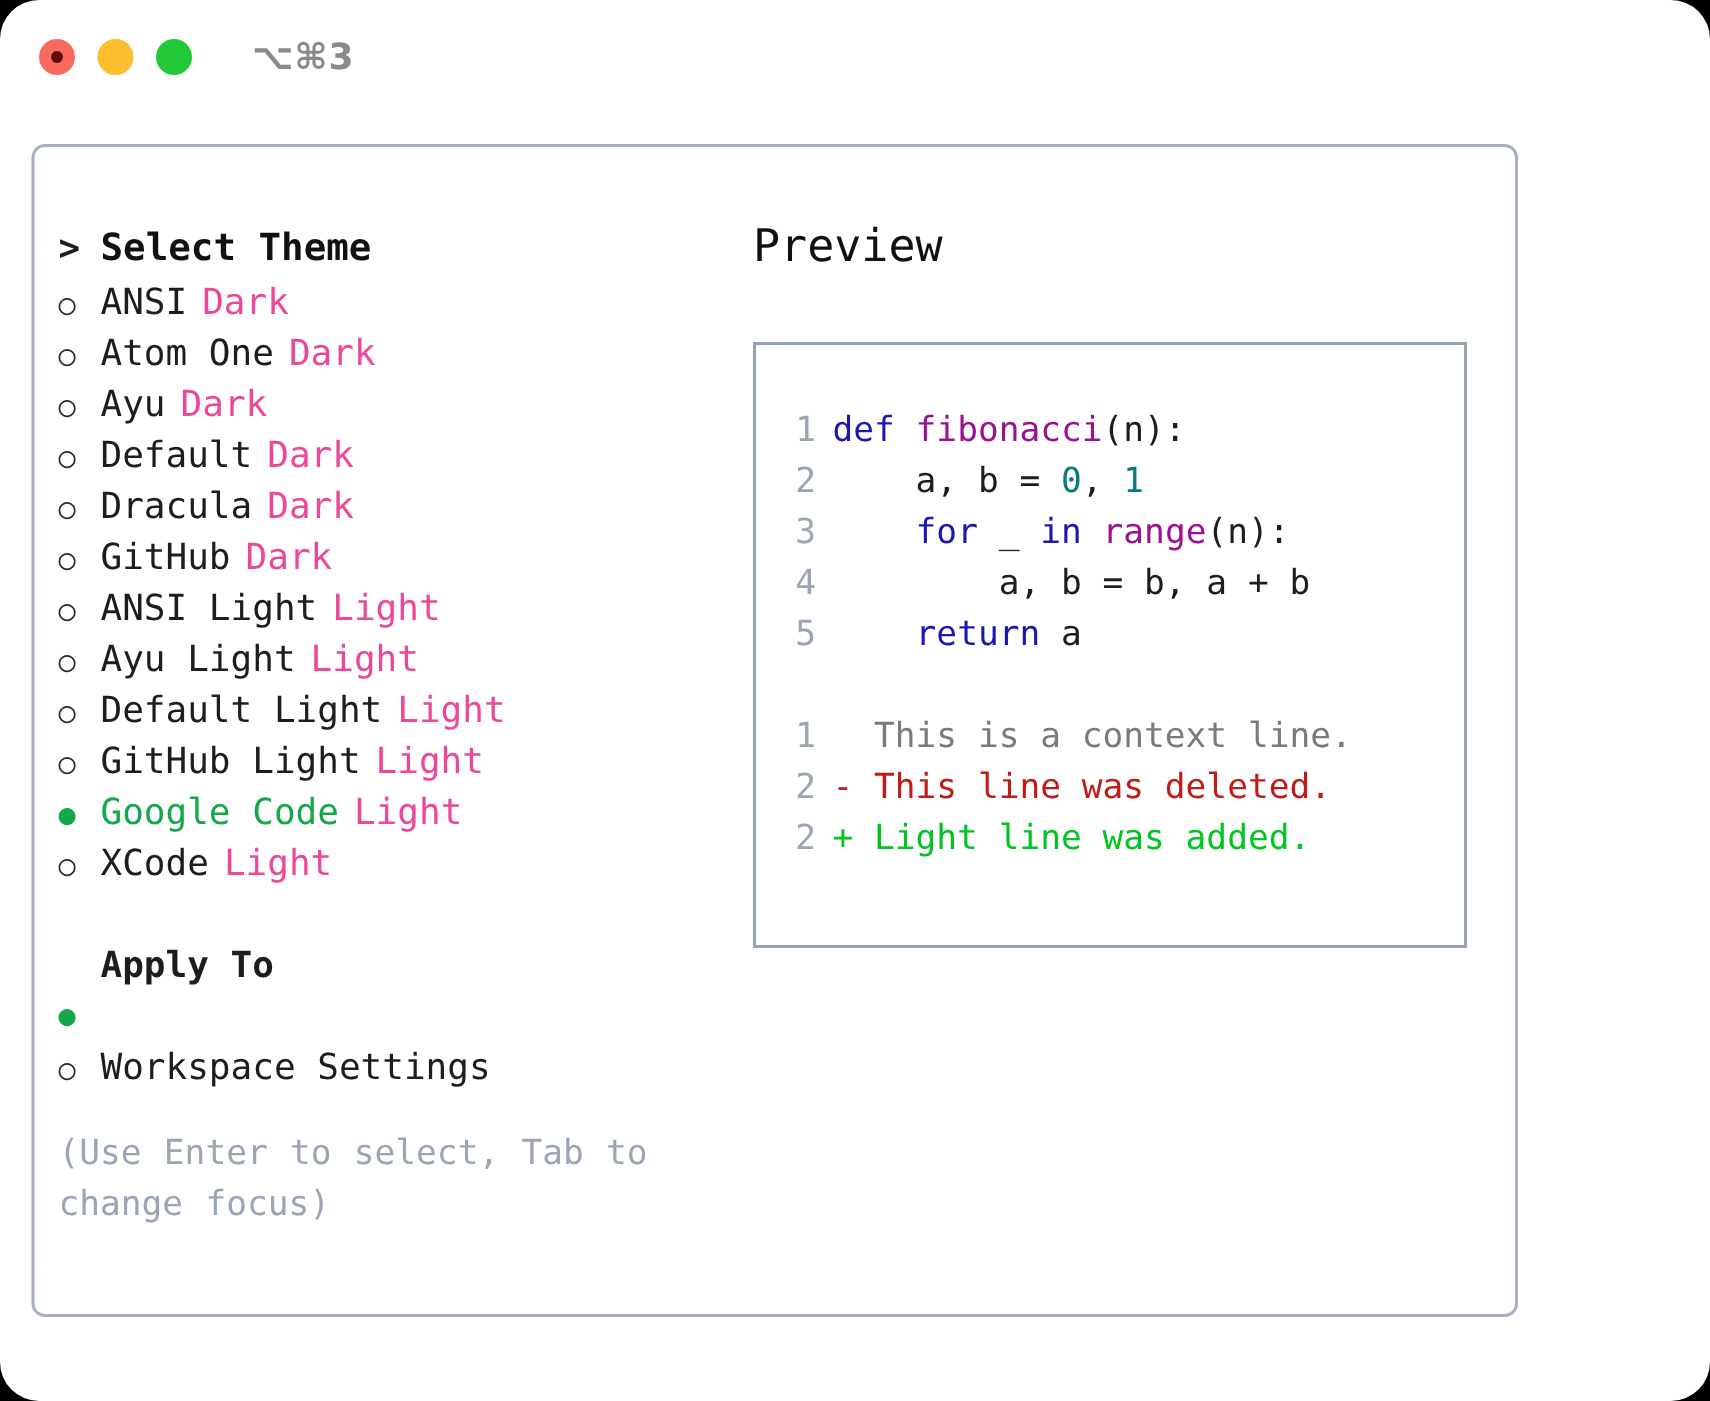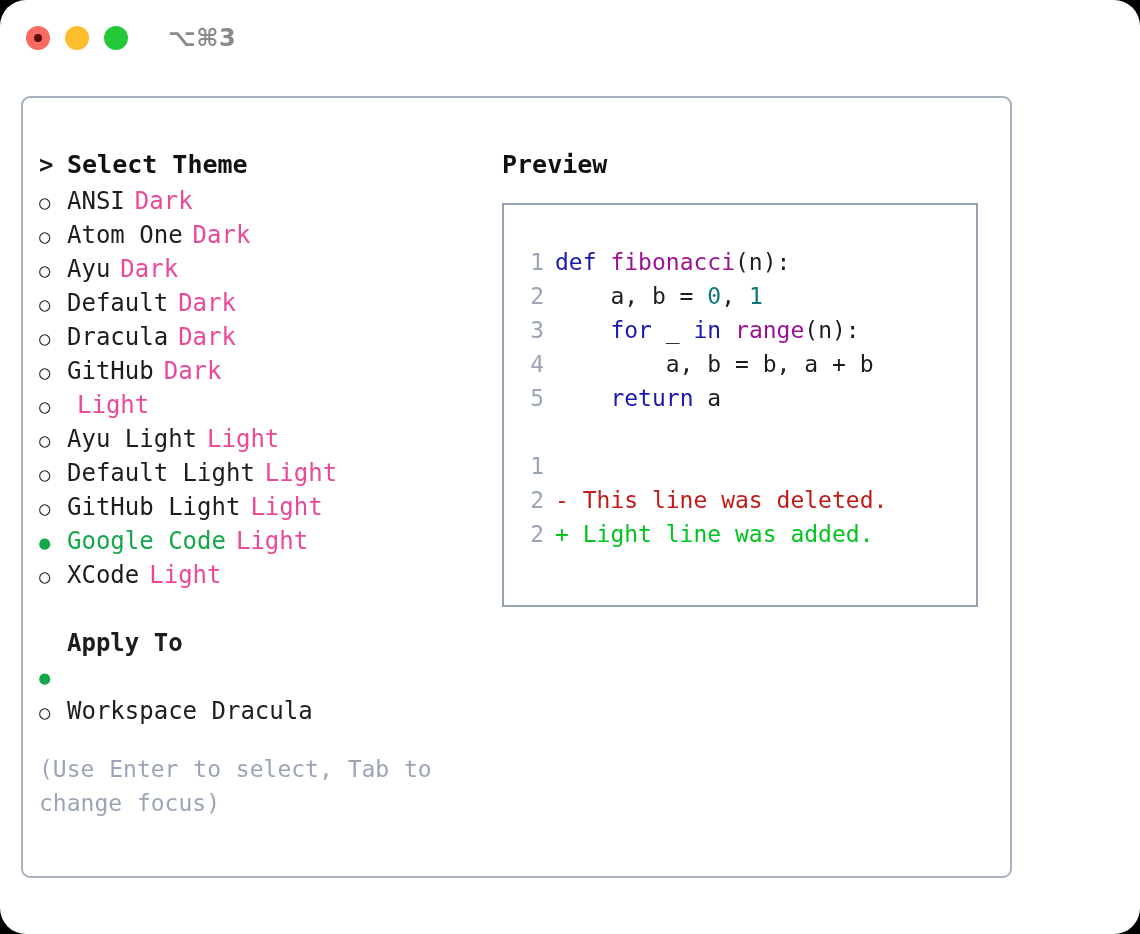--- a/index.html
+++ b/index.html
@@ -154,25 +154,25 @@
   }
 
   
   .right-col {
     position: absolute;
     left: 479px;
     top: 50px;
     width: 480px;
   }
   .preview-title {
-    font-size: 25px;
-    font-weight: 700;
+    font-size: 30px;
+    font-weight: 400;
     color: #111113;
     line-height: 34px;
-    margin-bottom: 21px;
+    margin-bottom: 46px;
   }
   .code-box {
     width: 476px;
     height: 404px;
     border: 2px solid #97a2b3;
     box-sizing: border-box;
     background: #ffffff;
     padding: 40px 0 0 0;
     overflow: hidden;
   }
@@ -253,20 +253,21 @@
             <span class="row-label">Dracula</span>
             <span class="row-tag">Dark</span>
           </div>
           <div class="row">
             <span class="marker bullet-off">○</span>
             <span class="row-label">GitHub</span>
             <span class="row-tag">Dark</span>
           </div>
           <div class="row">
             <span class="marker bullet-off">○</span>
+            <span class="row-label">ANSI Light</span>
             <span class="row-tag">Light</span>
           </div>
           <div class="row">
             <span class="marker bullet-off">○</span>
             <span class="row-label">Ayu Light</span>
             <span class="row-tag">Light</span>
           </div>
           <div class="row">
             <span class="marker bullet-off">○</span>
             <span class="row-label">Default Light</span>
@@ -295,42 +296,42 @@
         <span class="marker blank">○</span>
         <span>Apply To</span>
       </div>
 
       <div id="apply-list">
           <div class="row">
             <span class="marker bullet-on">●</span>
           </div>
           <div class="row">
             <span class="marker bullet-off">○</span>
-            <span class="row-label">Workspace Dracula</span>
+            <span class="row-label">Workspace Settings</span>
           </div>
         </div>
 
       <div class="spacer-sm"></div>
 
       <div class="hint">(Use Enter to select, Tab to change focus)</div>
     </div>
 
     <div class="right-col">
       <div class="preview-title">Preview</div>
       <div class="code-box">
         <div id="code-lines">
             <div class="code-line"><span class="ln">1</span><span class="code-text"><span class="tok-kw">def </span><span class="tok-fn">fibonacci</span><span class="tok-plain">(n):</span></span></div>
             <div class="code-line"><span class="ln">2</span><span class="code-text"><span class="tok-plain">    a, b = </span><span class="tok-num">0</span><span class="tok-plain">, </span><span class="tok-num">1</span></span></div>
             <div class="code-line"><span class="ln">3</span><span class="code-text"><span class="tok-plain">    </span><span class="tok-kw">for</span><span class="tok-plain"> _ </span><span class="tok-kw">in</span><span class="tok-plain"> </span><span class="tok-fn">range</span><span class="tok-plain">(n):</span></span></div>
             <div class="code-line"><span class="ln">4</span><span class="code-text"><span class="tok-plain">        a, b = b, a + b</span></span></div>
             <div class="code-line"><span class="ln">5</span><span class="code-text"><span class="tok-plain">    </span><span class="tok-kw">return</span><span class="tok-plain"> a</span></span></div>
           </div>
         <div class="blank-line"></div>
         <div id="diff-lines">
-            <div class="code-line"><span class="ln">1</span></div>
+            <div class="code-line"><span class="ln">1</span><span class="code-text tok-ctx">  This is a context line.</span></div>
             <div class="code-line"><span class="ln">2</span><span class="code-text tok-del">- This line was deleted.</span></div>
             <div class="code-line"><span class="ln">2</span><span class="code-text tok-add">+ Light line was added.</span></div>
           </div>
       </div>
     </div>
 
   </div>
 </div>
 
 </body></html>

